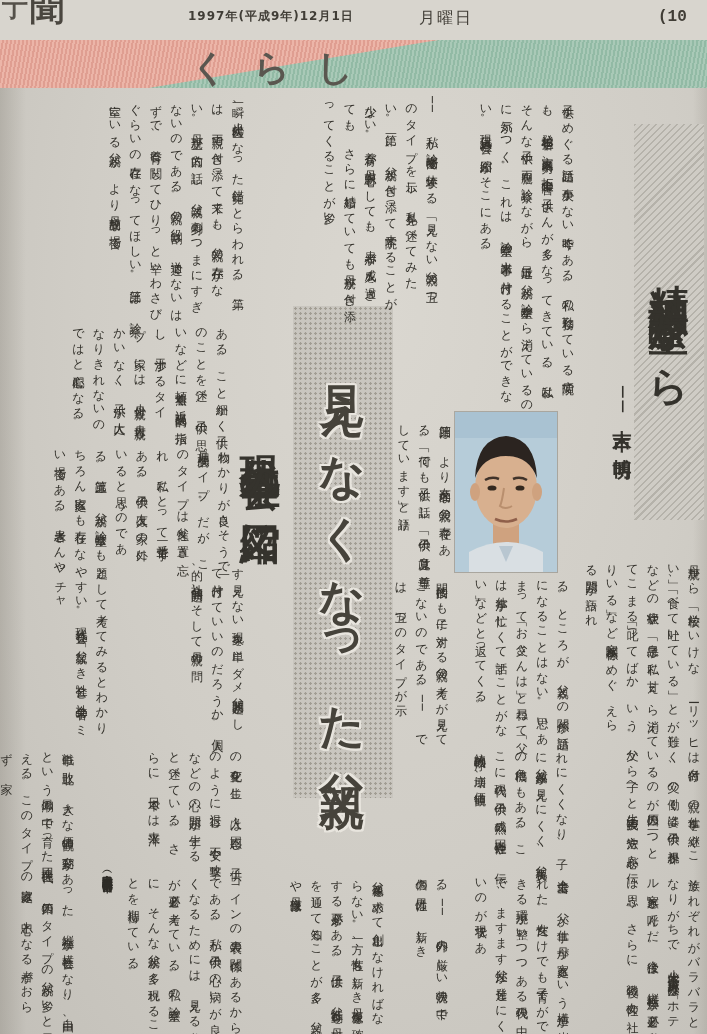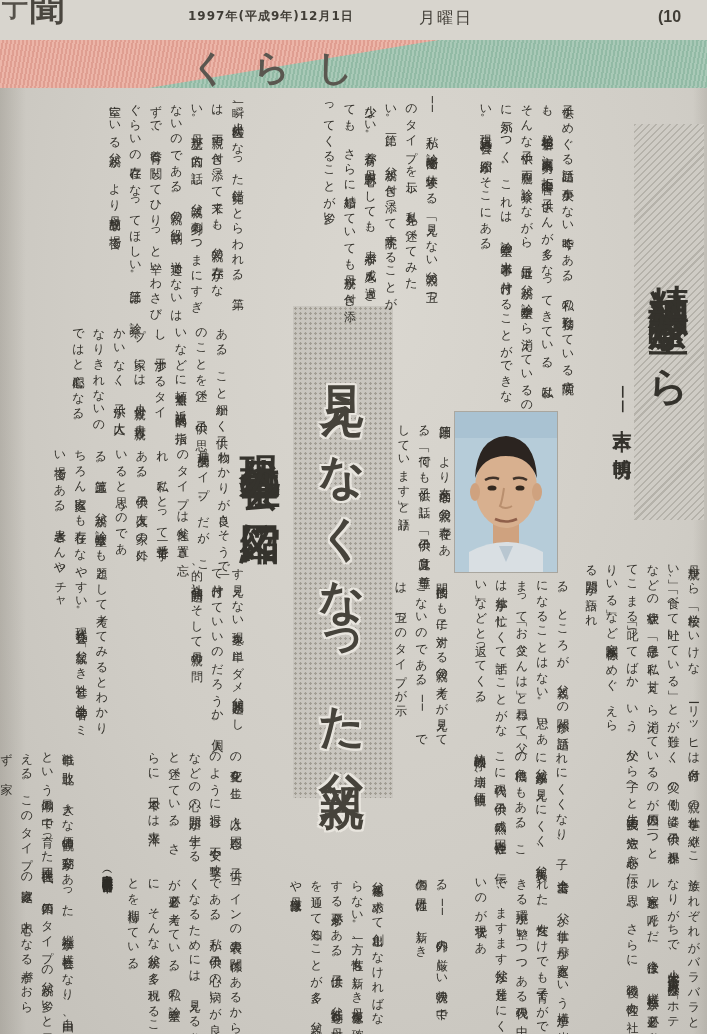--- a/index.html
+++ b/index.html
@@ -12,21 +12,21 @@
       radial-gradient(ellipse at 55% 30%, #dad7d0 0%, #d0cdc6 55%, #c3c0b9 100%);
   }
   .page{position:absolute;inset:0;}
 
   
   .header{position:absolute;left:0;top:0;width:707px;height:40px;background:#d8d5ce;}
   .masthead-frag{position:absolute;left:30px;top:-14px;font-size:34px;font-weight:bold;color:#4a463f;letter-spacing:14px;}
   .masthead-tick{position:absolute;left:2px;top:-10px;font-size:26px;font-weight:bold;color:#55514a;}
   .dateline{position:absolute;left:188px;top:8px;font-size:12px;font-weight:bold;color:#403d36;letter-spacing:1px;font-family:"DejaVu Sans","Liberation Sans",sans-serif;}
   .weekday{position:absolute;left:412px;top:8px;font-size:16px;font-weight:normal;color:#403d36;letter-spacing:2px;font-family:"DejaVu Sans","Liberation Sans",sans-serif;margin-left:7px;}
-  .pagenum{position:absolute;left:658px;top:8px;font-size:16px;font-weight:bold;color:#403d36;font-family:Liberation Sans, sans-serif;text-align:right;}
+  .pagenum{position:absolute;left:658px;top:8px;font-size:16px;font-weight:bold;color:#403d36;font-family:Liberation Mono, monospace;text-align:right;}
 
   
   .banner{position:absolute;left:0;top:40px;width:707px;height:48px;
     background:repeating-linear-gradient(100deg,#a9c9b7 0 2px,#92baa5 2px 4px);}
   .banner-pink{position:absolute;inset:0;
     background:repeating-linear-gradient(100deg,#ecb5a8 0 2px,#df9e91 2px 4px);
     clip-path:polygon(0 0,62% 0,21% 100%,0 100%);}
   .banner-title{position:absolute;left:0;top:44px;width:570px;text-align:center;
     font-size:36px;color:#5a564f;letter-spacing:26px;font-weight:bold;
     font-family:"DejaVu Sans","Liberation Sans",sans-serif;}

